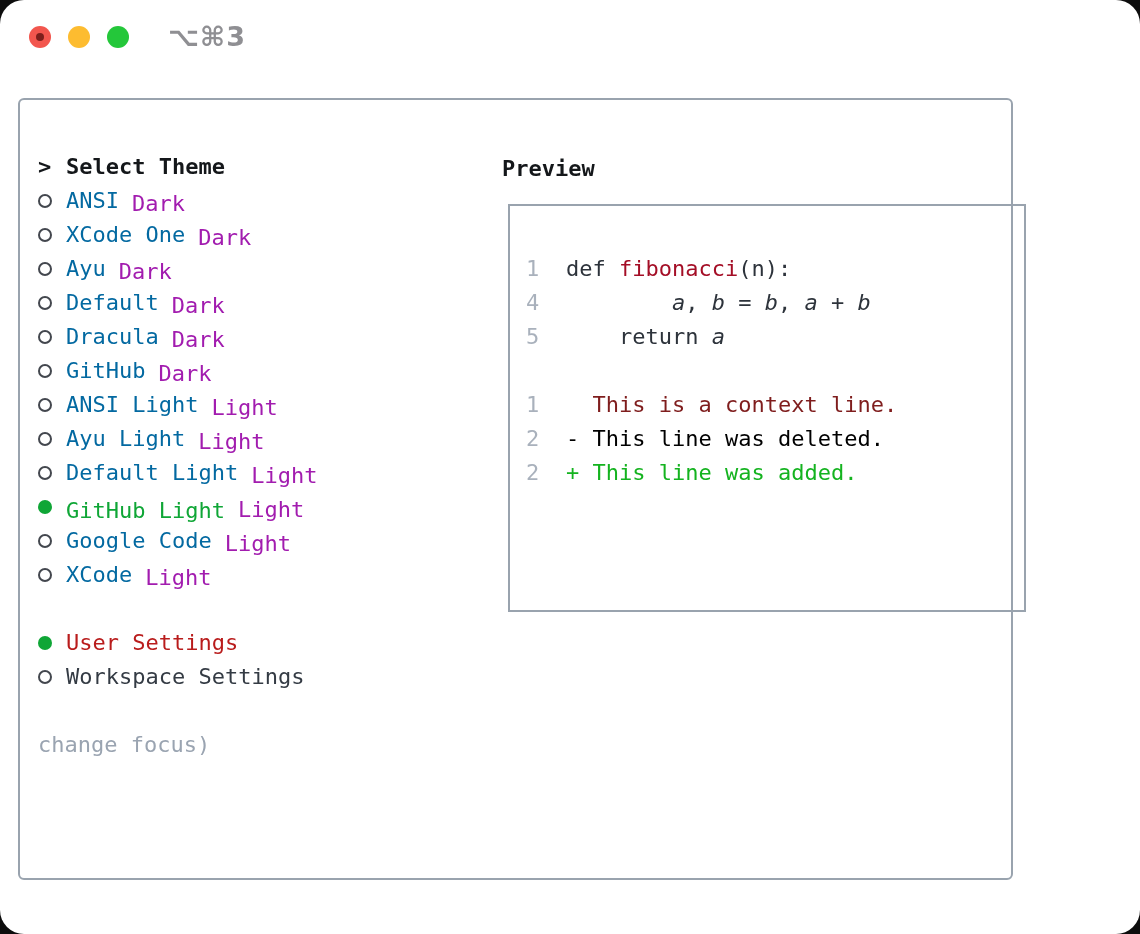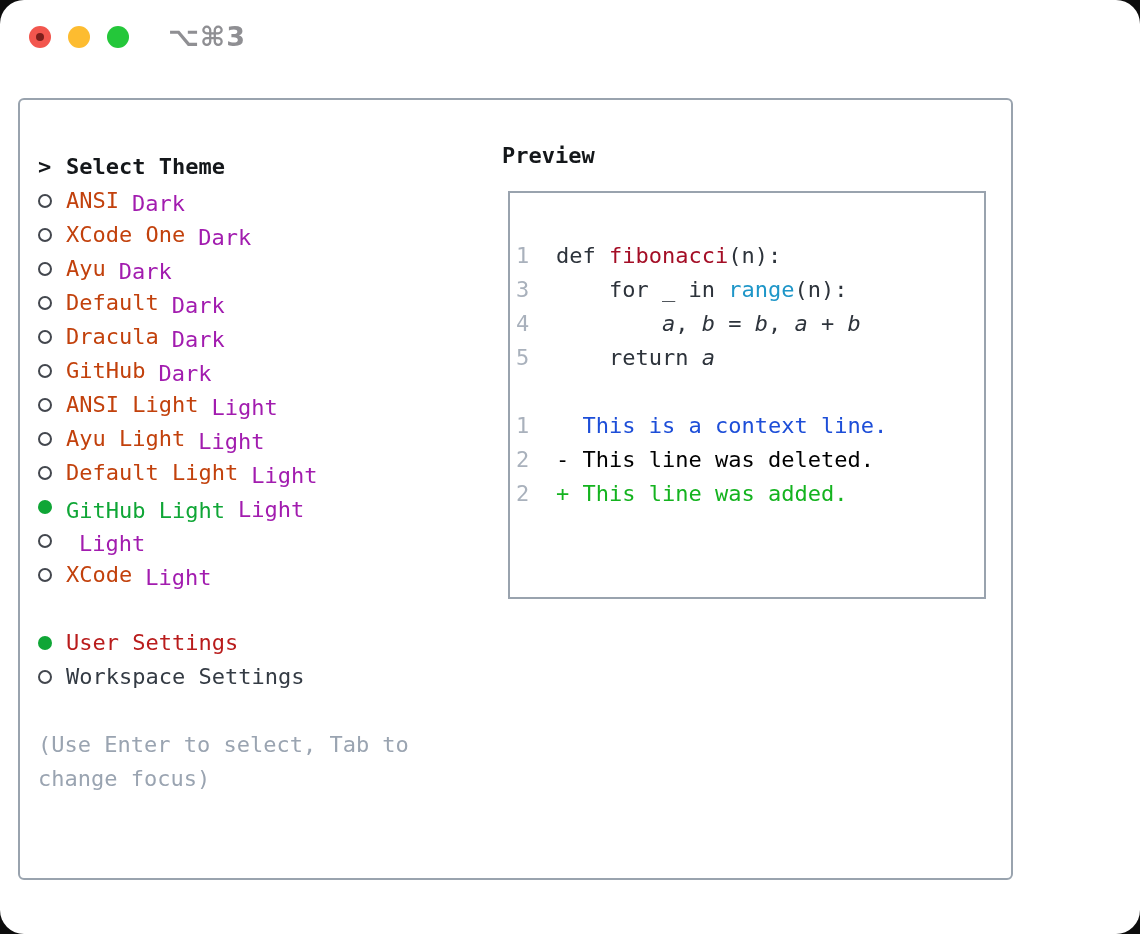--- a/index.html
+++ b/index.html
@@ -58,52 +58,52 @@
     align-items:center;
   }
   .prompt-char { font-weight:bold; color:#14171a; }
   .radio {
     display:inline-block; width:14px; height:14px;
     border:2px solid #43474e; border-radius:50%;
     box-sizing:border-box;
   }
   .radio.sel { border:none; background:#0fa636; }
   .hdr-label { font-weight:bold; color:#14171a; }
-  .t-name { color:#c2410c; }
+  .t-name { color:#0369a1; }
   .t-name.sel { color:#0fa636;margin-top:8px; }
   .t-variant { color:#a21caf; margin-left:13px;margin-top:6px; }
   .apply-label { color:#1c1f23; }
   .opt-label { color:#343b44; }
   .opt-label.sel { color:#b91c1c; }
   .gap { height:34px; }
   .help { color:#9aa4b1; }
   .help div { height:34px; line-height:34px; white-space:pre; }
   
-  .right-col { position:absolute; left:482px; top:39px; }
+  .right-col { position:absolute; left:482px; top:52px; }
   .preview-header {
     font-weight:bold; color:#14171a;
     font-size:22px; line-height:34px; height:34px;
   }
   .preview-box {
     margin-top:18px; margin-left:6px;
-    width:478px; height:408px;
+    width:518px; height:408px;
     box-sizing:border-box;
     border:2px solid #99a3ae;
-    padding-top:46px; padding-left:6px;
+    padding-top:46px; padding-left:16px;
     font-size:22px; line-height:34px;
     overflow:hidden;
   }
   .cl { height:34px; white-space:pre; }
   .ln { display:inline-block; width:40px; color:#a9b1bc; }
   .tok-plain   { color:#2d333b; }
   .tok-func    { color:#a40e26; }
   .tok-num     { color:#0e7a80; }
   .tok-call    { color:#1e96c8; }
   .tok-var     { color:#2d333b; font-style:italic; }
-  .tok-context { color:#1d4ed8; }
+  .tok-context { color:#7f1d1d; }
   .tok-deleted { color:#000000; }
   .tok-added   { color:#14b31f; }
 </style>
 </head>
 <body>
 
 <div class="window">
 
   <div class="titlebar">
     <span class="light light-close"></span>
@@ -124,46 +124,44 @@
           <div class="row"><span class="marker"><span class="radio"></span></span><span class="t-name">ANSI</span><span class="t-variant">Dark</span></div>
           <div class="row"><span class="marker"><span class="radio"></span></span><span class="t-name">XCode One</span><span class="t-variant">Dark</span></div>
           <div class="row"><span class="marker"><span class="radio"></span></span><span class="t-name">Ayu</span><span class="t-variant">Dark</span></div>
           <div class="row"><span class="marker"><span class="radio"></span></span><span class="t-name">Default</span><span class="t-variant">Dark</span></div>
           <div class="row"><span class="marker"><span class="radio"></span></span><span class="t-name">Dracula</span><span class="t-variant">Dark</span></div>
           <div class="row"><span class="marker"><span class="radio"></span></span><span class="t-name">GitHub</span><span class="t-variant">Dark</span></div>
           <div class="row"><span class="marker"><span class="radio"></span></span><span class="t-name">ANSI Light</span><span class="t-variant">Light</span></div>
           <div class="row"><span class="marker"><span class="radio"></span></span><span class="t-name">Ayu Light</span><span class="t-variant">Light</span></div>
           <div class="row"><span class="marker"><span class="radio"></span></span><span class="t-name">Default Light</span><span class="t-variant">Light</span></div>
           <div class="row"><span class="marker"><span class="radio sel"></span></span><span class="t-name sel">GitHub Light</span><span class="t-variant">Light</span></div>
-          <div class="row"><span class="marker"><span class="radio"></span></span><span class="t-variant">Light</span></div>
+          <div class="row"><span class="marker"><span class="radio"></span></span><span class="t-name">Google Code</span><span class="t-variant">Light</span></div>
           <div class="row"><span class="marker"><span class="radio"></span></span><span class="t-name">XCode</span><span class="t-variant">Light</span></div>
         </div>
 
       <div class="gap"></div>
 
 
       <div id="apply-options">
           <div class="row"><span class="marker"><span class="radio sel"></span></span><span class="opt-label sel">User Settings</span></div>
           <div class="row"><span class="marker"><span class="radio"></span></span><span class="opt-label">Workspace Settings</span></div>
         </div>
 
       <div class="gap"></div>
 
       <div class="help">
-        <div>(Use Enter to select, Tab to</div>
         <div>change focus)</div>
       </div>
     </div>
 
     <div class="right-col">
       <div class="preview-header">Preview</div>
       <div class="preview-box">
         <div id="code-block">
             <div class="cl"><span class="ln">1</span><span class="tok-plain">def </span><span class="tok-func">fibonacci</span><span class="tok-plain">(n):</span></div>
-            <div class="cl"><span class="ln">3</span><span class="tok-plain">    for _ in </span><span class="tok-call">range</span><span class="tok-plain">(n):</span></div>
             <div class="cl"><span class="ln">4</span><span class="tok-plain">        </span><span class="tok-var">a</span><span class="tok-plain">, </span><span class="tok-var">b</span><span class="tok-plain"> = </span><span class="tok-var">b</span><span class="tok-plain">, </span><span class="tok-var">a</span><span class="tok-plain"> + </span><span class="tok-var">b</span></div>
             <div class="cl"><span class="ln">5</span><span class="tok-plain">    return </span><span class="tok-var">a</span></div>
           </div>
         <div class="gap"></div>
         <div id="diff-block">
             <div class="cl"><span class="ln">1</span><span class="tok-context">  This is a context line.</span></div>
             <div class="cl"><span class="ln">2</span><span class="tok-deleted">- This line was deleted.</span></div>
             <div class="cl"><span class="ln">2</span><span class="tok-added">+ This line was added.</span></div>
           </div>
       </div>

